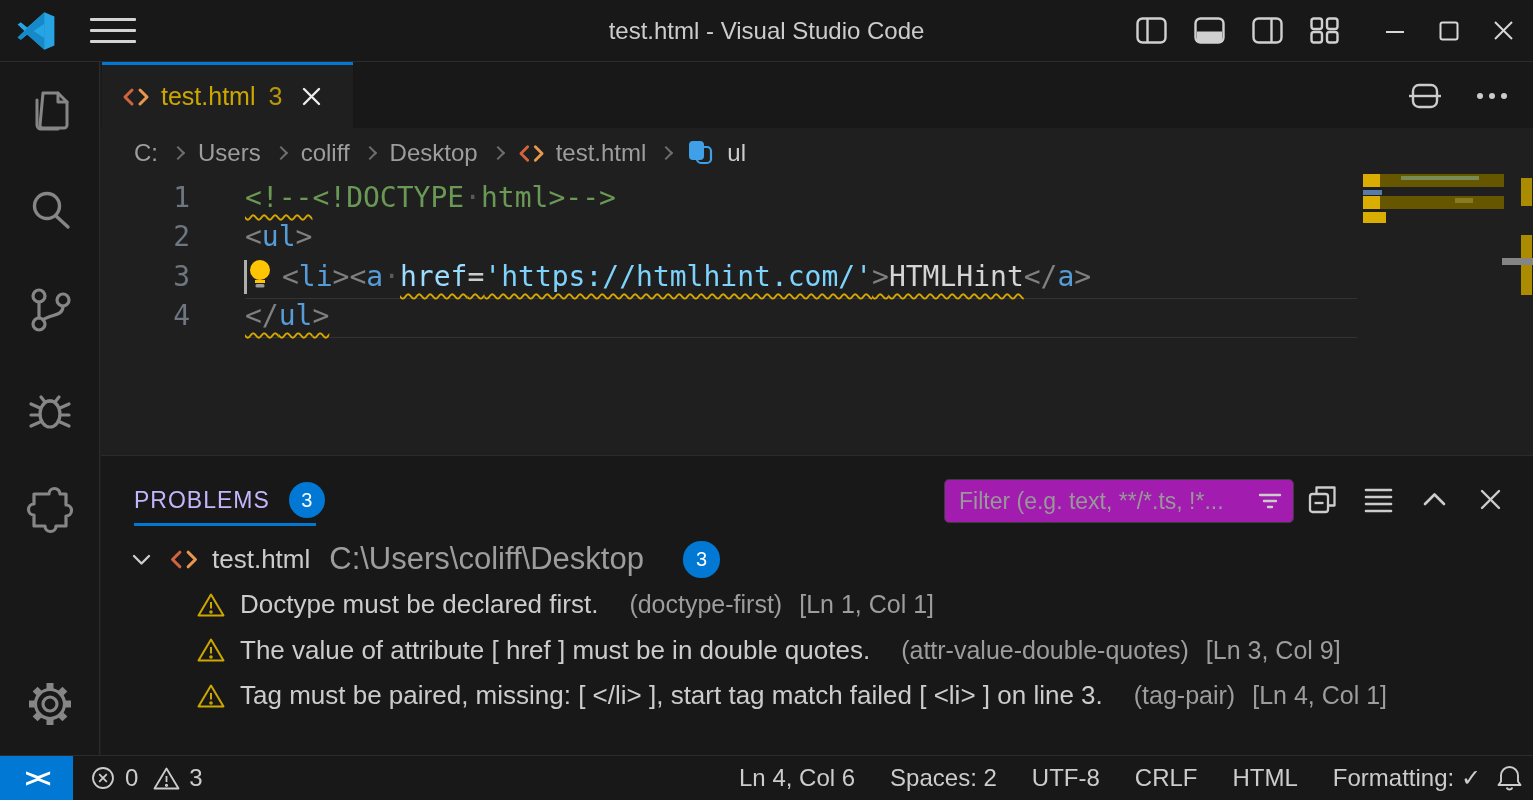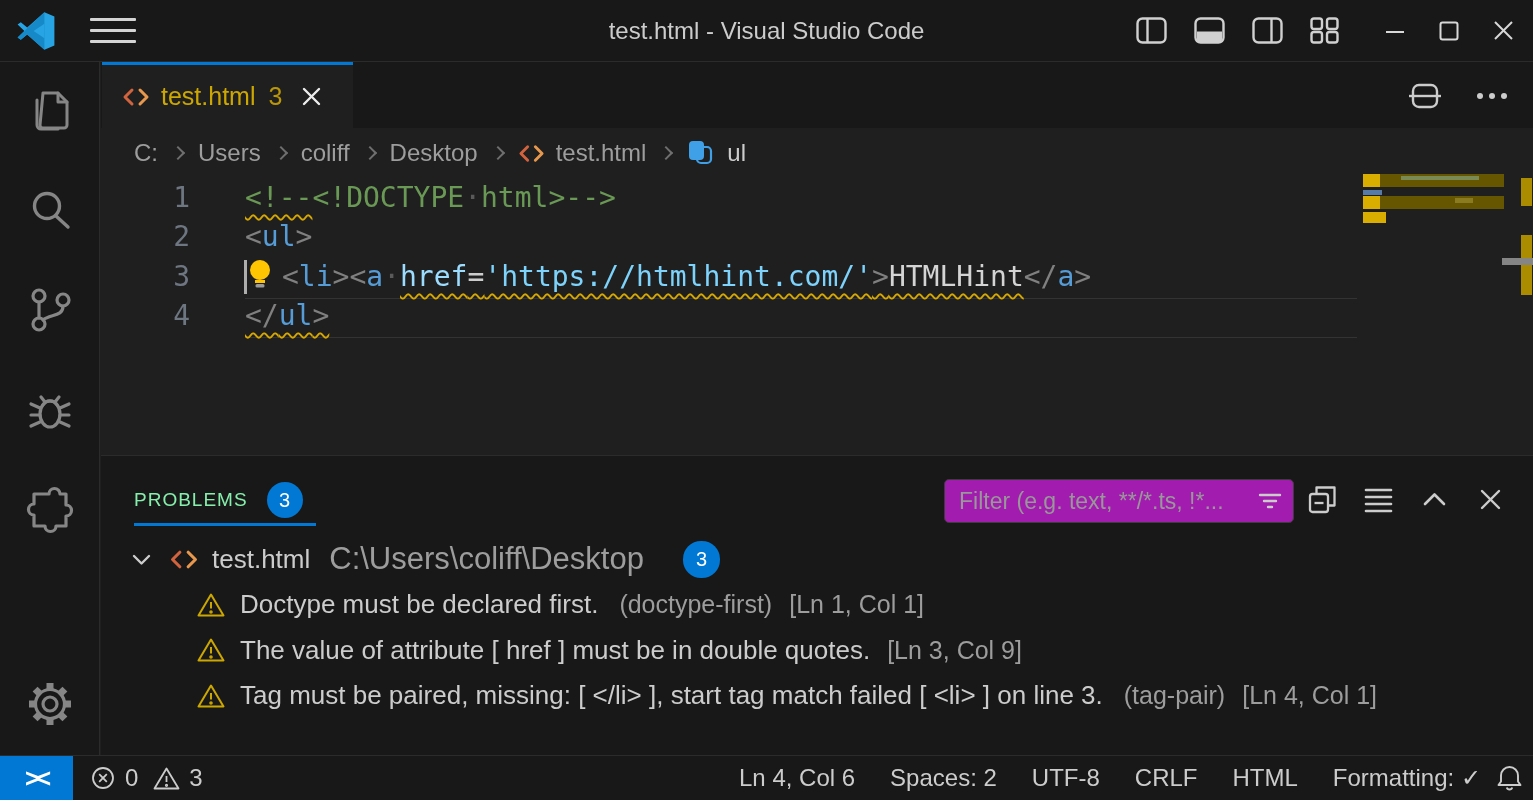--- a/index.html
+++ b/index.html
@@ -64,41 +64,41 @@
   
   .minimap { position:absolute; left:1262px; top:-4px; width:141px; height:60px; cursor:pointer; }
   .mm { position:absolute; }
   .ovr { position:absolute; right:0; top:0; width:13px; height:277px; }
   .ovr .mark { position:absolute; right:1px; width:11px; background:#ab8b00; }
   .ovr-cursor { position:absolute; right:0; width:31px; height:7px; background:#858585; }
 
   
   .panel { position:absolute; left:101px; top:455px; right:0; height:300px; background:#181818; border-top:1px solid #2b2b2b; }
   .panel-tab { position:absolute; left:33px; top:26px; display:flex; align-items:center; gap:19px; cursor:pointer; }
-  .panel-tab-label { font-size:19px; letter-spacing:1px; color:#86efac; }
+  .panel-tab-label { font-size:23px; letter-spacing:1px; color:#c4b5fd; }
   .badge { min-width:36px; height:36px; border-radius:18px; background:#0078d4; color:#ffffff;
            font-size:20px; display:flex; align-items:center; justify-content:center; padding:0 6px; }
   .panel-underline { position:absolute; left:33px; top:67px; width:182px; height:3px; background:#0078d4; }
   .filterbox { position:absolute; left:843px; top:23px; width:350px; height:44px; background:#a21caf;
                border:1px solid #3c3c3c; border-radius:5px; display:flex; align-items:center; padding:0 10px 0 14px; }
   .filterbox input { flex:1; min-width:0; background:transparent; border:none; outline:none;
                      font-family:"Liberation Sans", sans-serif; font-size:23px; color:#cccccc; }
   .filterbox input::placeholder { color:#989898; }
   .panel-icons { position:absolute; left:1205px; top:28px; display:flex; align-items:center; gap:24px; }
   .panel-icons .tb-icon { width:32px; }
 
   .file-row { position:absolute; left:0; top:80px; right:0; height:46px; display:flex; align-items:center;
               padding-left:28px; gap:15px; cursor:pointer; }
   .file-name { font-size:26px; color:#cccccc; }
   .file-path { font-size:31px; color:#9d9d9d; margin-left:4px; }
   .file-row .badge { min-width:37px; height:37px; margin-left:24px; }
   .prob-list { position:absolute; left:0; top:126px; right:16px; }
   .prob-row { display:flex; align-items:center; height:45.6px; padding-left:96px; gap:15px; cursor:pointer; white-space:nowrap; }
   .pmsg { font-size:26px; color:#cccccc; }
-  .psrc { font-size:25px; color:#9d9d9d; margin-left:6px; }
+  .psrc { font-size:25px; color:#9d9d9d; margin-left:16px; }
   .ppos { font-size:25px; color:#9d9d9d; margin-left:2px; }
 
   
   .statusbar { position:absolute; left:0; top:755px; width:100%; height:45px; background:#181818;
                border-top:1px solid #2b2b2b; display:flex; align-items:center; font-size:24px; color:#cccccc; }
   .remote { width:73px; height:100%; background:#0078d4; color:#ffffff; display:flex; align-items:center;
             justify-content:center; font-size:25px; font-weight:bold; letter-spacing:-3px; cursor:pointer; }
   .sb-problems { display:flex; align-items:center; gap:9px; margin-left:17px; cursor:pointer; }
   .sb-right { margin-left:auto; display:flex; align-items:center; gap:35px; padding-right:10px; }
   .sb-item { cursor:pointer; white-space:nowrap; }
@@ -376,20 +376,21 @@
           <span class="psrc">(doctype-first)</span>
           <span class="ppos">[Ln 1, Col 1]</span>
         </div>
         <div class="prob-row">
           <svg width="28" height="26" viewBox="0 0 28 26" fill="none" stroke="#cca700" stroke-width="2" stroke-linejoin="round" style="flex:none">
             <path d="M14 2.5 L26.5 23.5 H1.5 Z"></path>
             <line x1="14" y1="10" x2="14" y2="16.5"></line>
             <circle cx="14" cy="20" r="0.8"></circle>
           </svg>
           <span class="pmsg">The value of attribute [ href ] must be in double quotes.</span>
+          <span class="psrc">(attr-value-double-quotes)</span>
           <span class="ppos">[Ln 3, Col 9]</span>
         </div>
         <div class="prob-row">
           <svg width="28" height="26" viewBox="0 0 28 26" fill="none" stroke="#cca700" stroke-width="2" stroke-linejoin="round" style="flex:none">
             <path d="M14 2.5 L26.5 23.5 H1.5 Z"></path>
             <line x1="14" y1="10" x2="14" y2="16.5"></line>
             <circle cx="14" cy="20" r="0.8"></circle>
           </svg>
           <span class="pmsg">Tag must be paired, missing: [ &lt;/li&gt; ], start tag match failed [ &lt;li&gt; ] on line 3.</span>
           <span class="psrc">(tag-pair)</span>

